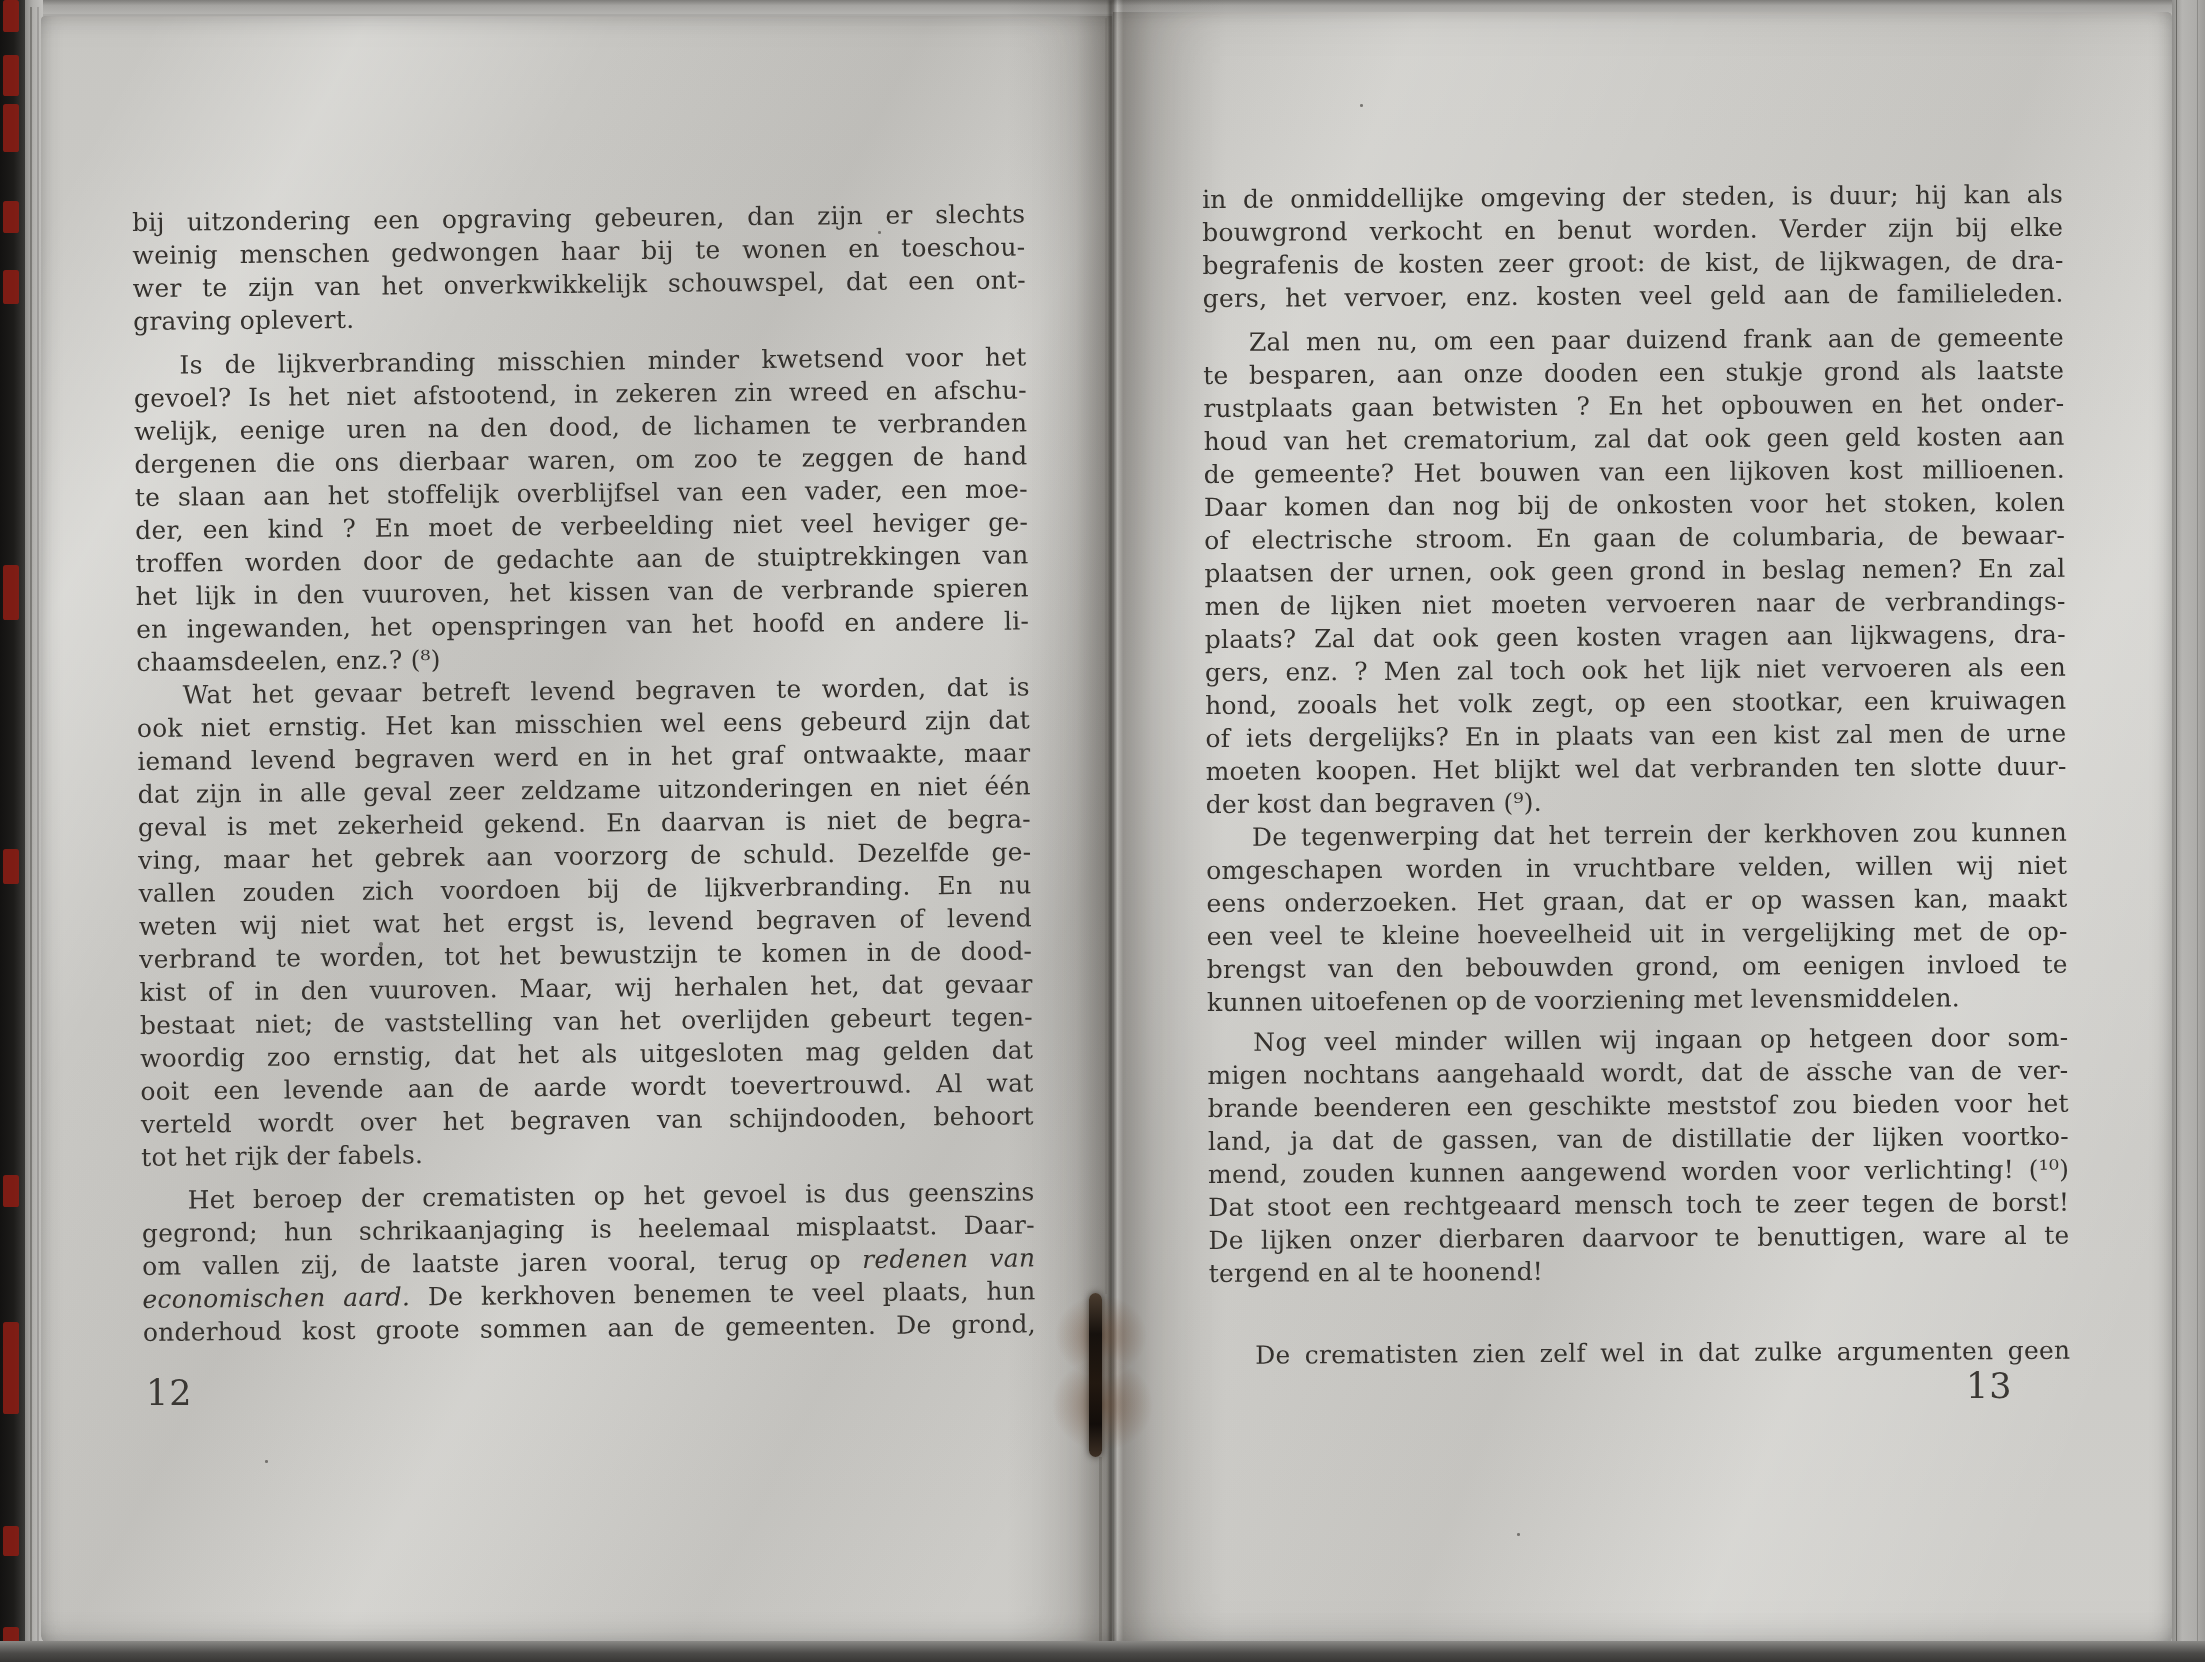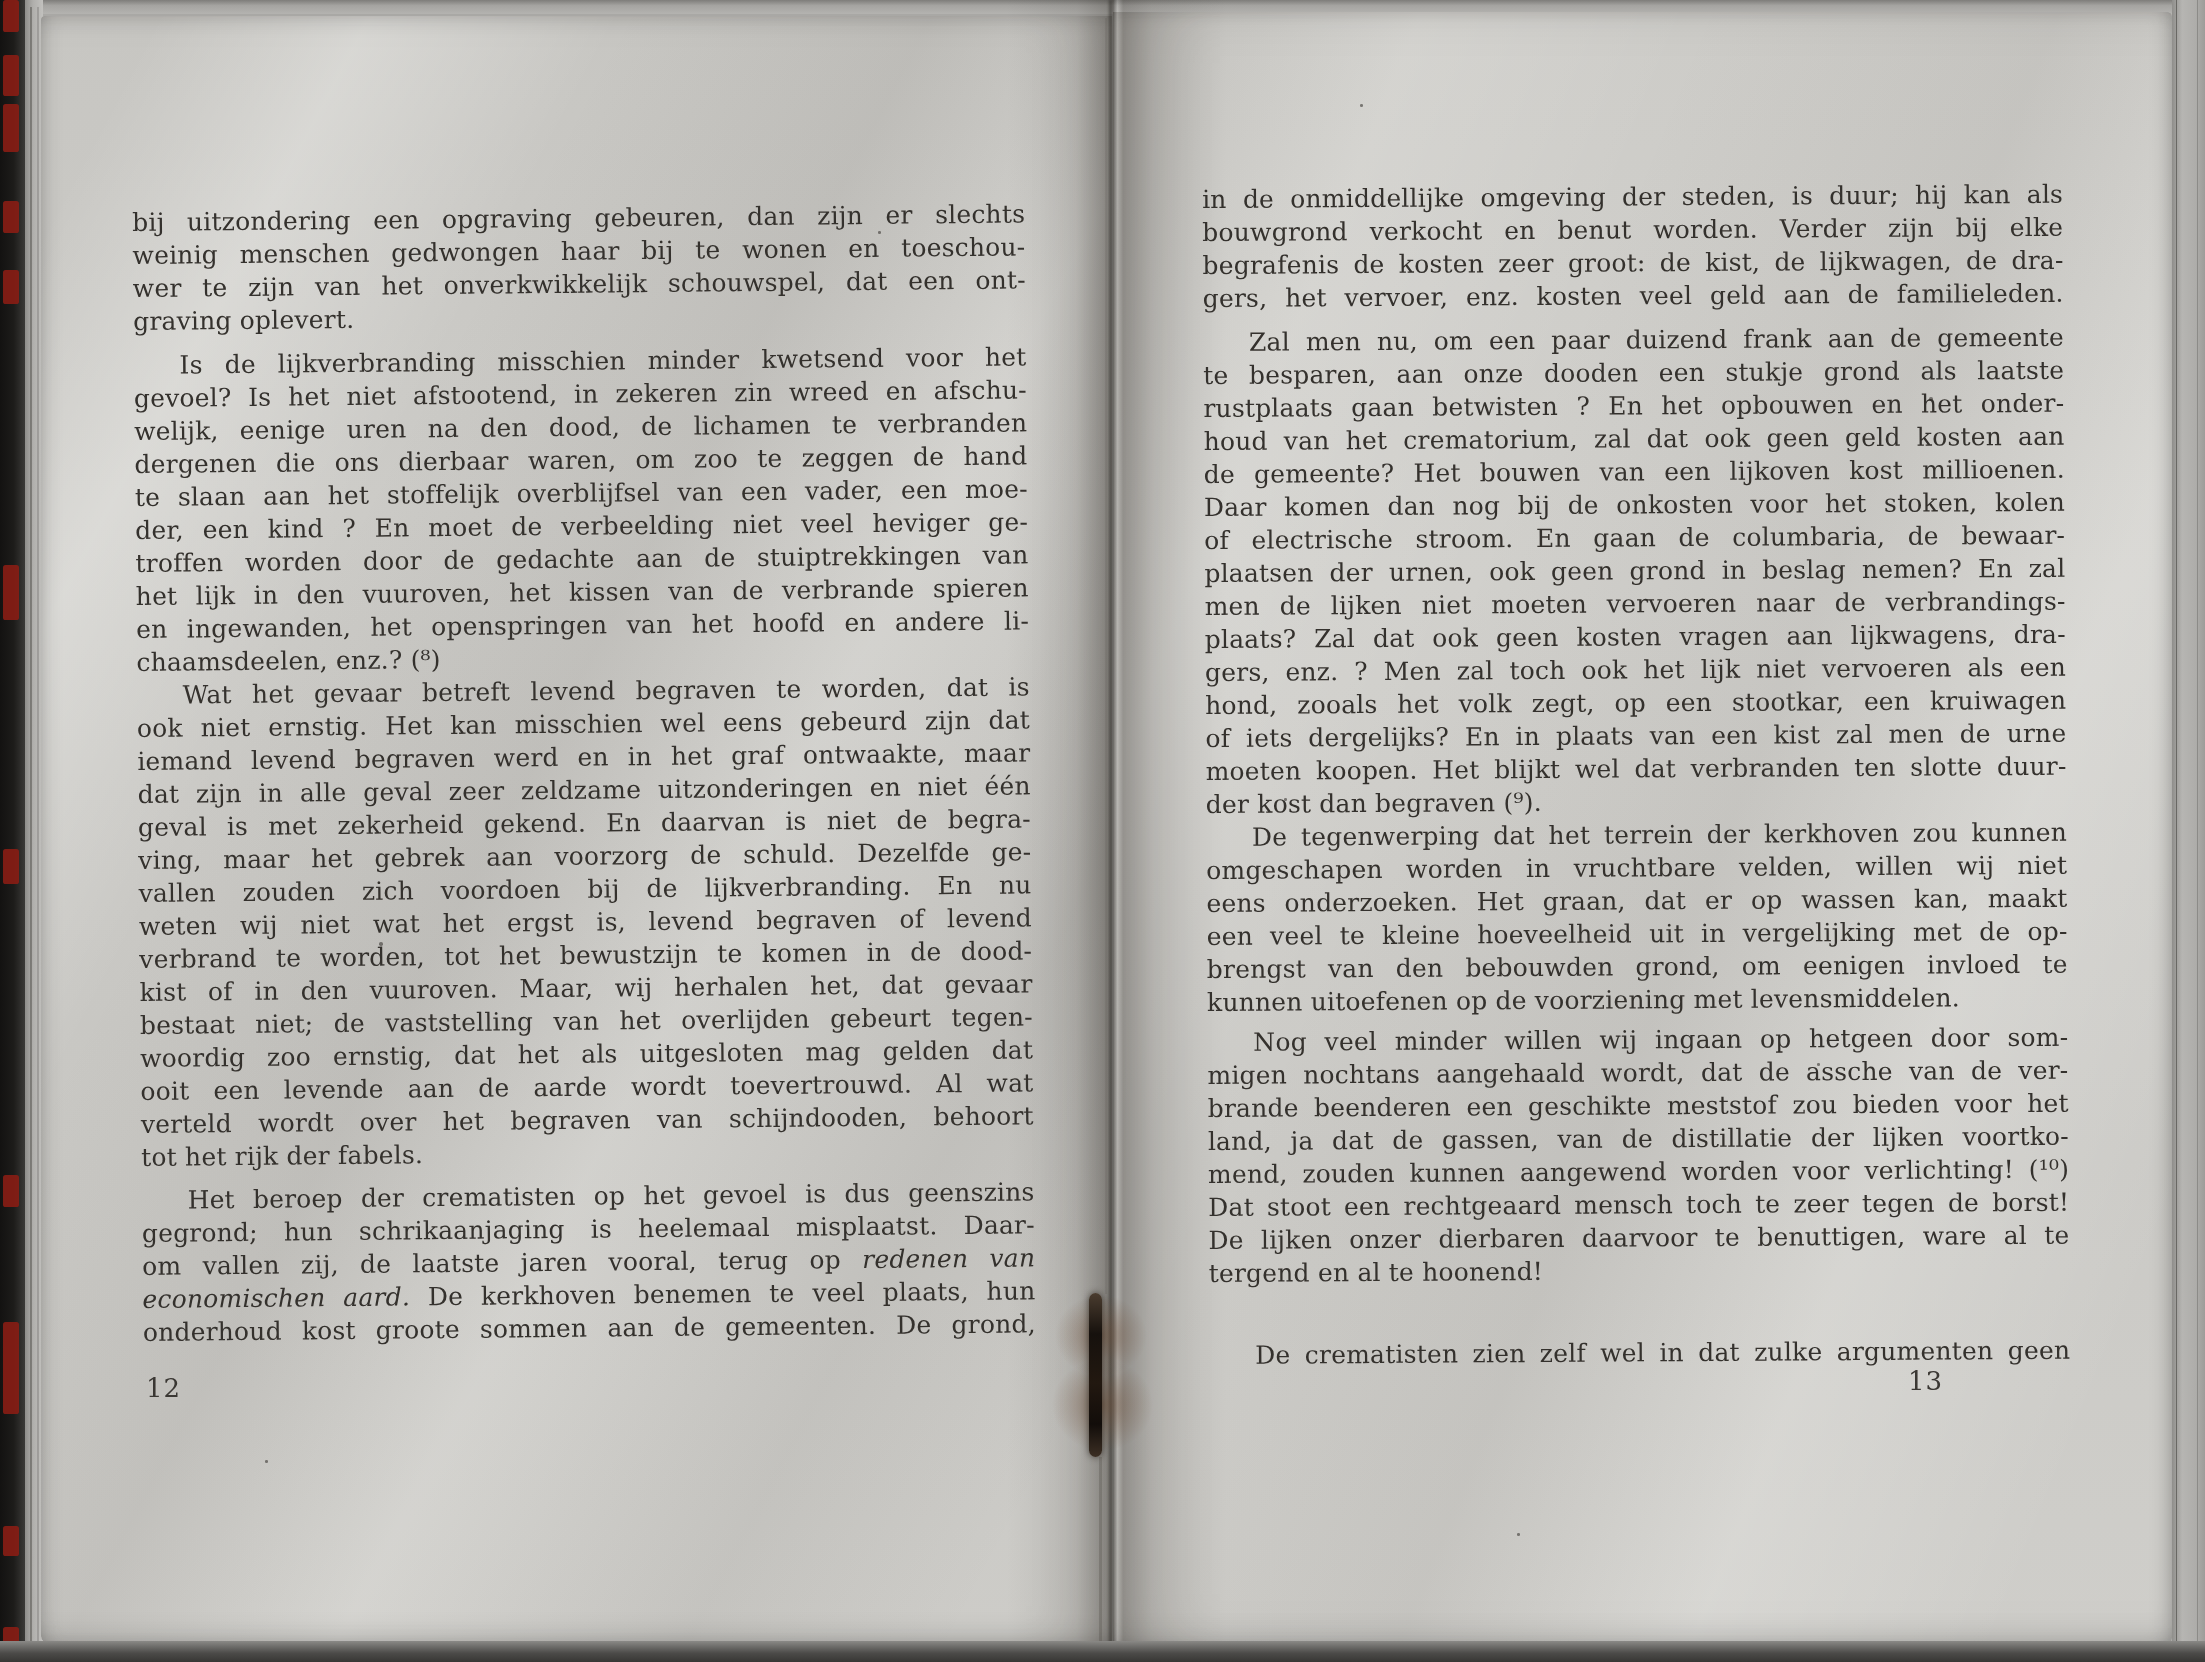--- a/index.html
+++ b/index.html
@@ -82,23 +82,23 @@
   
   .page-text{position:absolute;color:var(--ink,#34312d);font-size:25px;line-height:33px;
     letter-spacing:0.2px;}
   #left-text{left:132px;top:206px;width:893px;transform:rotate(-0.55deg);transform-origin:0 0;}
   #right-text{left:1202px;top:183px;width:861px;transform:rotate(-0.35deg);transform-origin:0 0;}
   .line{text-align:justify;text-align-last:justify;}
   .line.short{text-align-last:left;}
   .line.ind{text-indent:46px;}
   .it{font-style:italic;}
 
-  .page-number{position:absolute;font-size:26px;color:#3a3733;letter-spacing:0.9px;}
+  .page-number{position:absolute;font-size:35px;color:#3a3733;letter-spacing:0.9px;}
   #page-num-left{left:146px;top:1373px;}
-  #page-num-right{left:1908px;top:1366px;}
+  #page-num-right{left:1966px;top:1366px;}
 </style>
 </head>
 <body>
 
 <div id="spread">
 
   <div id="top-strip"></div>
   <div id="right-strip">
     <span class="edge-line" style="left:3.5px;"></span>
     <span class="edge-line" style="left:25px;width:1.3px;opacity:.5;"></span>

